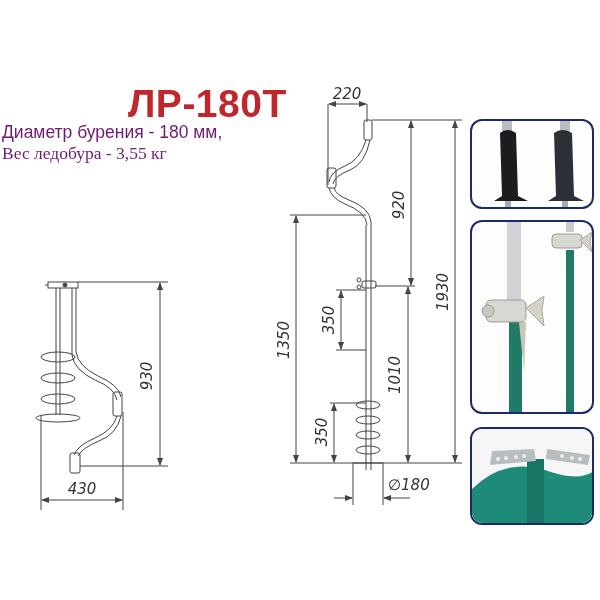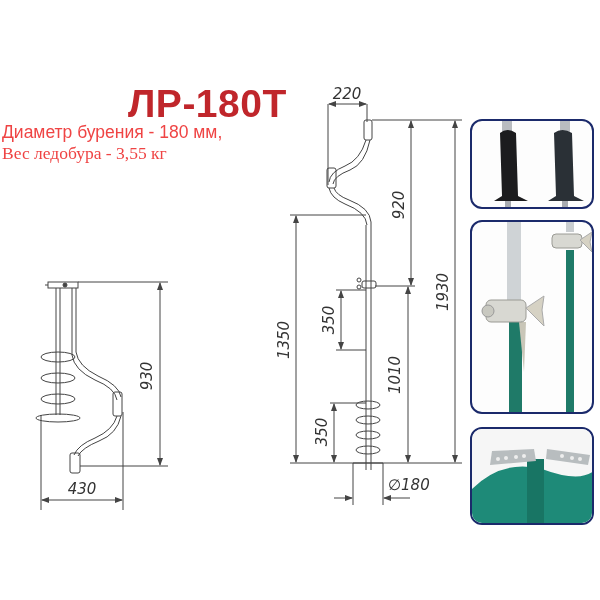--- a/index.html
+++ b/index.html
@@ -1,18 +1,18 @@
 <!DOCTYPE html>
 <html><head>
 <meta charset="utf-8">
 <style>
   html, body { margin: 0; padding: 0; background: #ffffff; }
   body { width: 600px; height: 600px; position: relative; overflow: hidden; font-family: "Liberation Sans", sans-serif; }
   .title { position: absolute; left: 128px; top: 82px; font-size: 39px; font-weight: bold; color: #c0262b; letter-spacing: 0.5px; }
-  .spec { position: absolute; left: 2px; font-size: 17.5px; color: #ef4444; white-space: nowrap; }
+  .spec { position: absolute; left: 2px; font-size: 17.5px; color: #701a75; white-space: nowrap; }
   .spec1 { top: 122px; }
   .spec2 { top: 143px; font-family: Liberation Serif, serif; }
   svg.drawing { position: absolute; left: 0; top: 0; }
   .dimtxt { font-family: "DejaVu Sans", sans-serif; font-style: italic; font-size: 15px; fill: #333; }
   .photo { position: absolute; border: 2.5px solid #1b2a6b; border-radius: 12px; background: #fdfdfd; overflow: hidden; box-sizing: border-box; }
   .p1 { left: 470px; top: 119px; width: 124px; height: 90px; }
   .p2 { left: 470px; top: 220px; width: 124px; height: 194px; }
   .p3 { left: 470px; top: 427px; width: 124px; height: 98px; }
   .photo svg { position: absolute; left: 0; top: 0; }
 </style>

